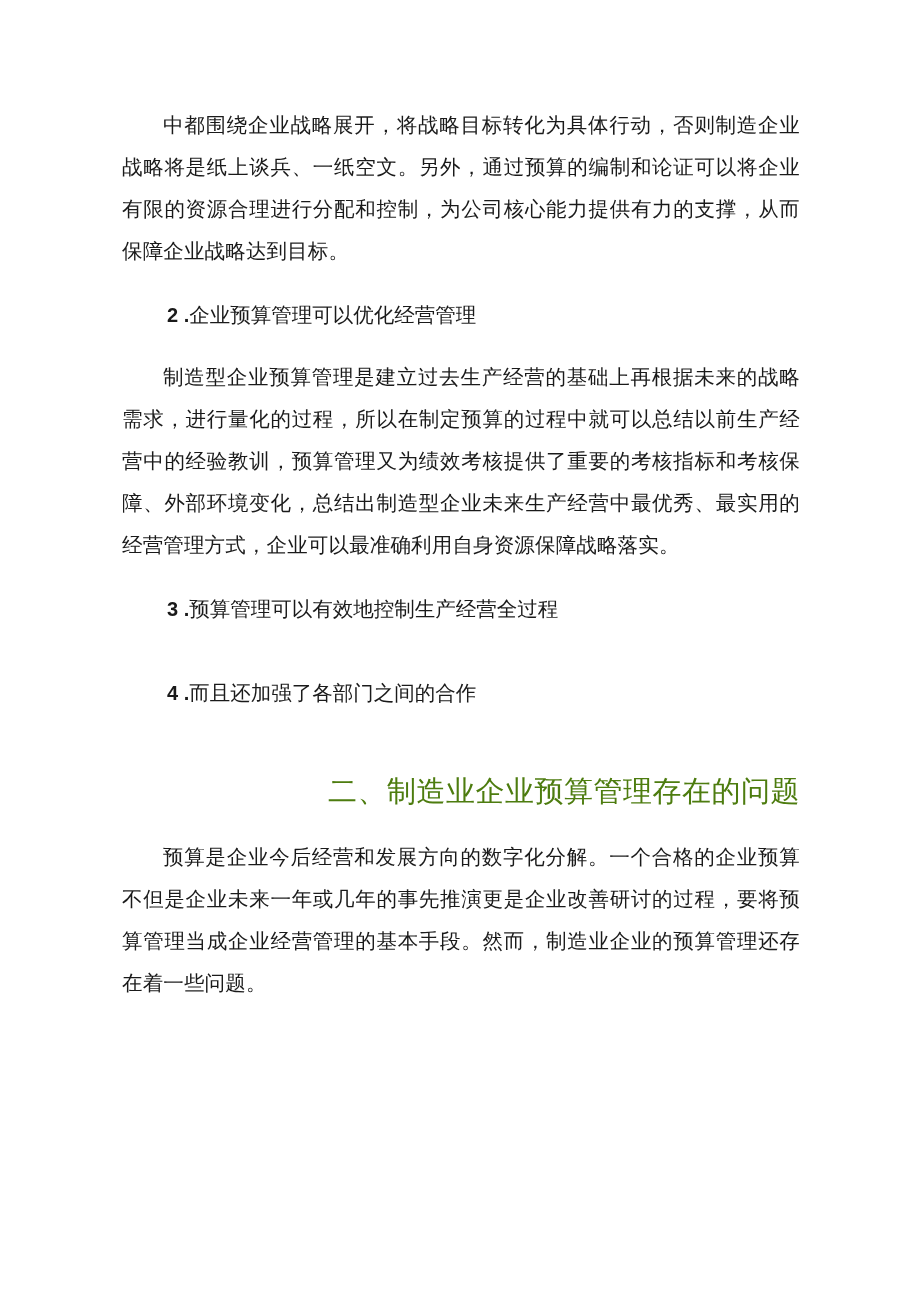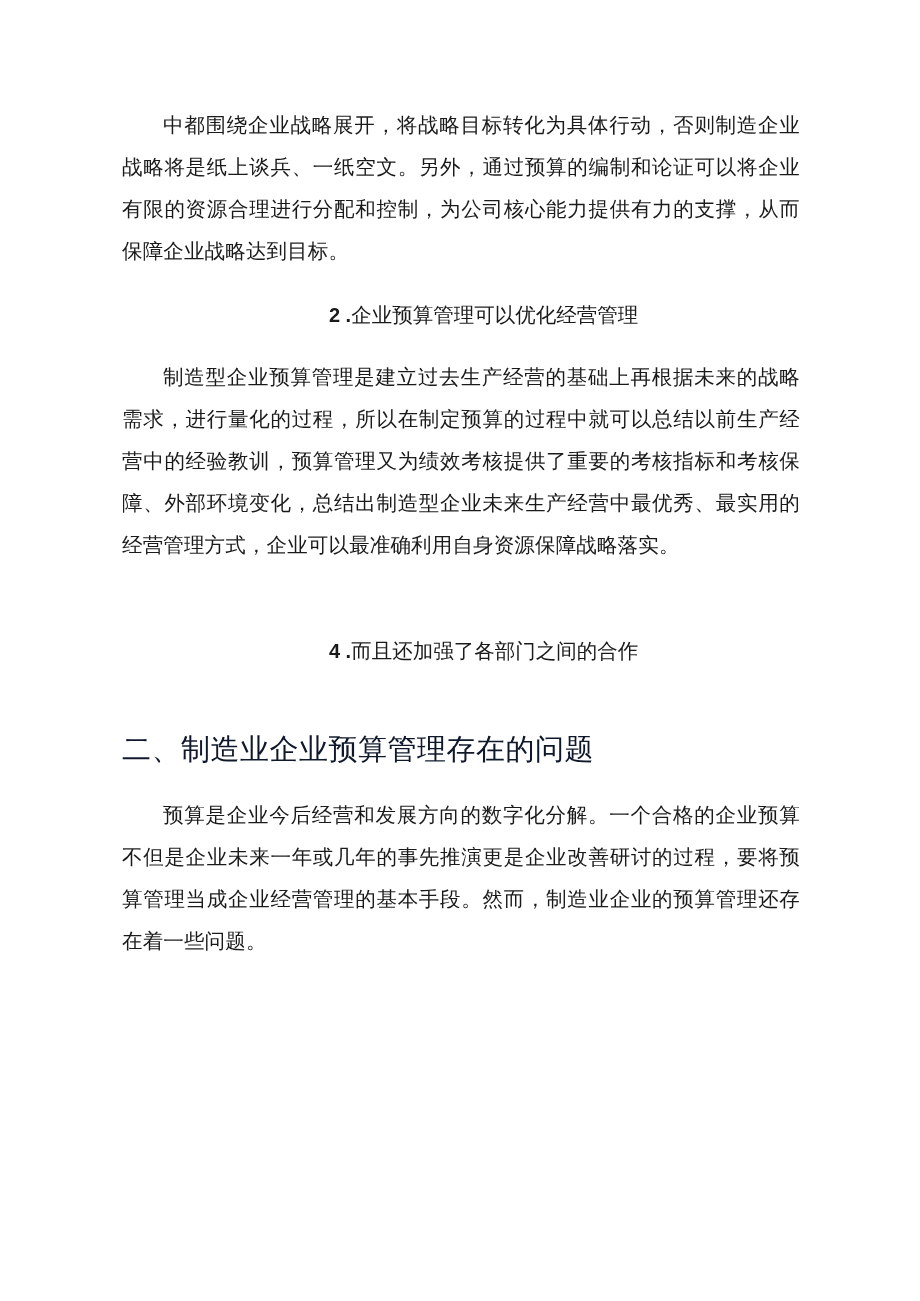--- a/index.html
+++ b/index.html
@@ -33,36 +33,36 @@
     letter-spacing: 0.15px;
   }
   .sub-heading {
     font-family: "Liberation Serif", "DejaVu Serif", serif;
     font-size: 20.5px;
     line-height: 42px;
     color: #1a1a1a;
     margin: 0;
     text-indent: 45px;
     font-weight: 400;
-    text-align: center;
   }
   .sub-heading .num {
     font-family: "Liberation Sans", "DejaVu Sans", sans-serif;
     font-weight: 700;
     font-size: 20px;
   }
   .section-heading {
     font-family: "Liberation Sans", "DejaVu Sans", sans-serif;
     font-size: 29px;
     line-height: 50px;
     font-weight: 400;
-    color: #0f172a;
+    color: #4d7c0f;
     margin: 0;
     letter-spacing: 0.5px;
     white-space: nowrap;
+    text-align: right;
   }
   .gap-before-subheading { height: 22px; }
   .gap-after-subheading  { height: 20px; }
   .gap-before-section    { height: 32px; }
   .gap-after-section     { height: 20px; }
 </style>
 </head>
 <body>
 
 <div class="page">
@@ -73,20 +73,21 @@
     <div class="gap-before-subheading"></div>
 
     <p class="sub-heading"><span class="num">2</span><span class="num"> .</span><span>企业预算管理可以优化经营管理</span></p>
 
     <div class="gap-after-subheading"></div>
 
     <p class="para">制造型企业预算管理是建立过去生产经营的基础上再根据未来的战略需求，进行量化的过程，所以在制定预算的过程中就可以总结以前生产经营中的经验教训，预算管理又为绩效考核提供了重要的考核指标和考核保障、外部环境变化，总结出制造型企业未来生产经营中最优秀、最实用的经营管理方式，企业可以最准确利用自身资源保障战略落实。</p>
 
     <div class="gap-before-subheading"></div>
 
+    <p class="sub-heading"><span class="num">3</span><span class="num"> .</span><span>预算管理可以有效地控制生产经营全过程</span></p>
 
     <div class="gap-after-subheading"></div>
 
 
     <div class="gap-before-subheading"></div>
 
     <p class="sub-heading"><span class="num">4</span><span class="num"> .</span><span>而且还加强了各部门之间的合作</span></p>
 
     <div class="gap-after-subheading"></div>
 

